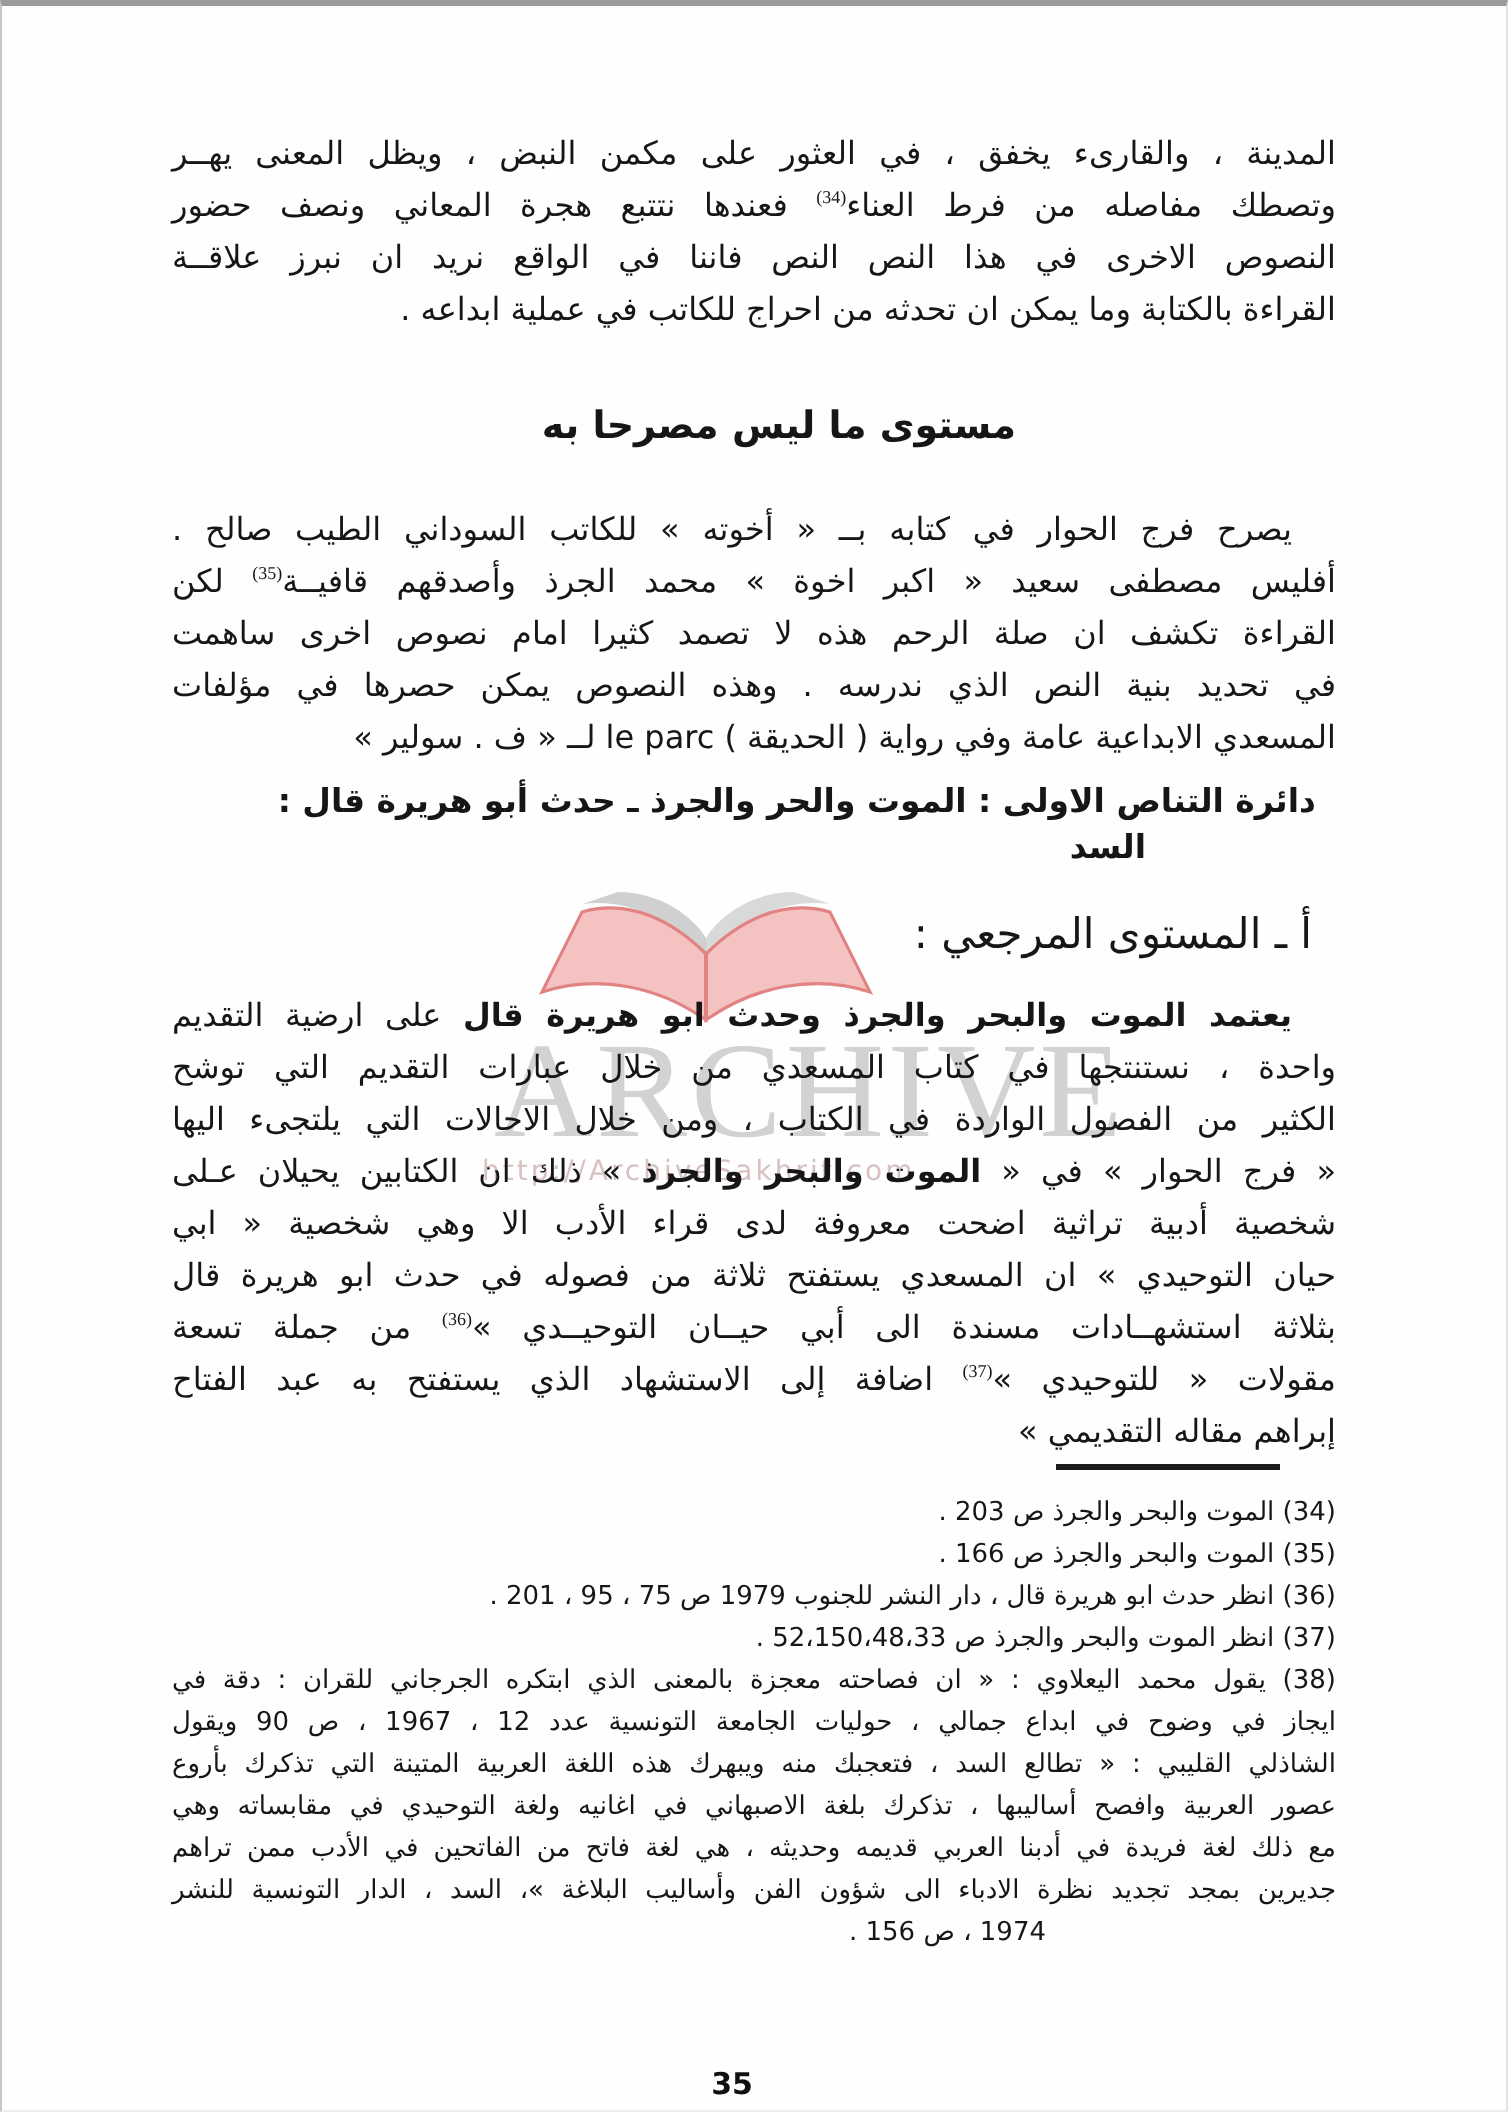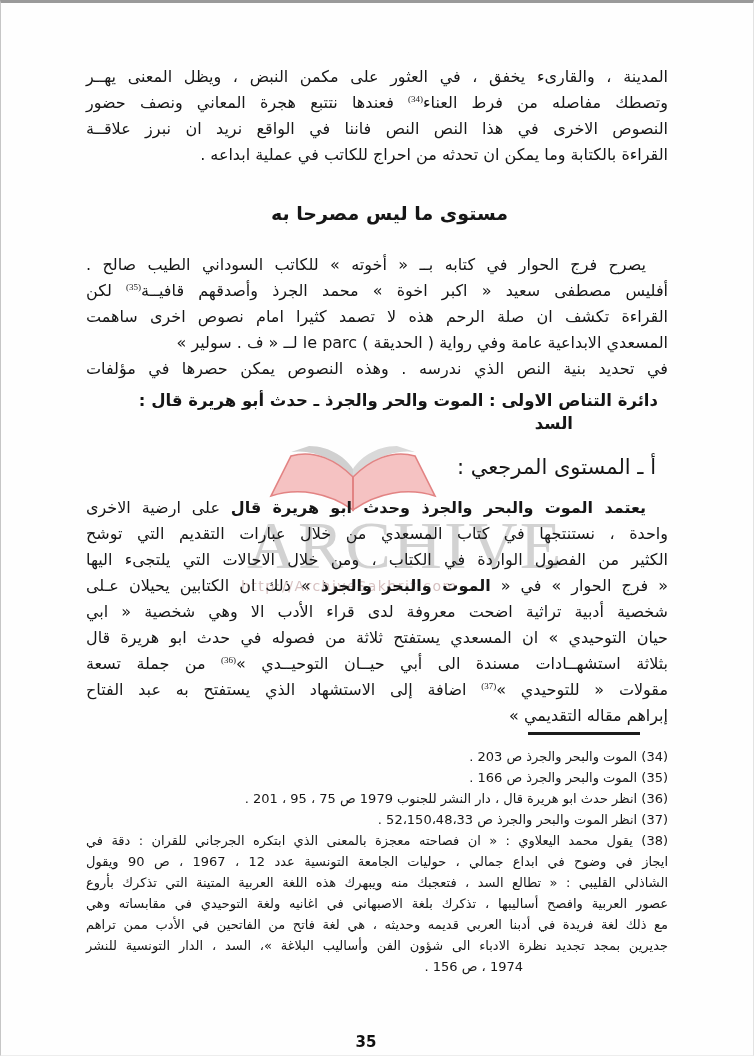--- a/index.html
+++ b/index.html
@@ -72,32 +72,32 @@
         <div class="ln j"><span>النصوص الاخرى في هذا النص النص فاننا في الواقع نريد ان نبرز علاقــة</span></div>
         <div class="ln"><span>القراءة بالكتابة وما يمكن ان تحدثه من احراج للكاتب في عملية ابداعه .</span></div>
       </div>
       <div class="blk b-heading-undeclared">
         <div class="ln"><span>مستوى ما ليس مصرحا به</span></div>
       </div>
       <div class="blk b-para-dialog">
         <div class="ln j ind"><span>يصرح فرج الحوار في كتابه بــ « أخوته » للكاتب السوداني الطيب صالح .</span></div>
         <div class="ln j"><span>أفليس مصطفى سعيد « اكبر اخوة » محمد الجرذ وأصدقهم قافيــة</span><sup>(35)</sup><span> لكن</span></div>
         <div class="ln j"><span>القراءة تكشف ان صلة الرحم هذه لا تصمد كثيرا امام نصوص اخرى ساهمت</span></div>
+        <div class="ln j"><span>في تحديد بنية النص الذي ندرسه . وهذه النصوص يمكن حصرها في مؤلفات</span></div>
         <div class="ln"><span>المسعدي الابداعية عامة وفي رواية ( الحديقة ) le parc لــ « ف . سولير »</span></div>
-        <div class="ln j"><span>في تحديد بنية النص الذي ندرسه . وهذه النصوص يمكن حصرها في مؤلفات</span></div>
       </div>
       <div class="blk b-bold-intertext">
         <div class="ln"><span>دائرة التناص الاولى :  الموت والحر والجرذ ـ حدث أبو هريرة قال :</span></div>
         <div class="ln ind2"><span>السد</span></div>
       </div>
       <div class="blk b-heading-referential">
         <div class="ln"><span>أ ـ المستوى المرجعي :</span></div>
       </div>
       <div class="blk b-para-main">
-        <div class="ln j ind"><b>يعتمد الموت والبحر والجرذ وحدث ابو هريرة قال</b><span> على ارضية الاخرى</span></div>
+        <div class="ln j ind"><b>يعتمد الموت والبحر والجرذ وحدث ابو هريرة قال</b><span> على ارضية التقديم</span></div>
         <div class="ln j"><span>واحدة ، نستنتجها في كتاب المسعدي من خلال عبارات التقديم التي توشح</span></div>
         <div class="ln j"><span>الكثير من الفصول الواردة في الكتاب ، ومن خلال الاحالات التي يلتجىء اليها</span></div>
         <div class="ln j"><span>« فرج الحوار » في « </span><b>الموت والبحر والجرذ</b><span> » ذلك ان الكتابين يحيلان عـلى</span></div>
         <div class="ln j"><span>شخصية أدبية تراثية اضحت معروفة لدى قراء الأدب الا وهي شخصية « ابي</span></div>
         <div class="ln j"><span>حيان التوحيدي » ان المسعدي يستفتح ثلاثة من فصوله في حدث ابو هريرة قال</span></div>
         <div class="ln j"><span>بثلاثة استشهــادات مسندة الى أبي حيــان التوحيــدي »</span><sup>(36)</sup><span> من جملة تسعة</span></div>
         <div class="ln j"><span>مقولات « للتوحيدي »</span><sup>(37)</sup><span> اضافة إلى الاستشهاد الذي يستفتح به عبد الفتاح</span></div>
         <div class="ln"><span>إبراهم مقاله التقديمي »</span></div>
       </div>
       <div class="blk b-rule"></div>

